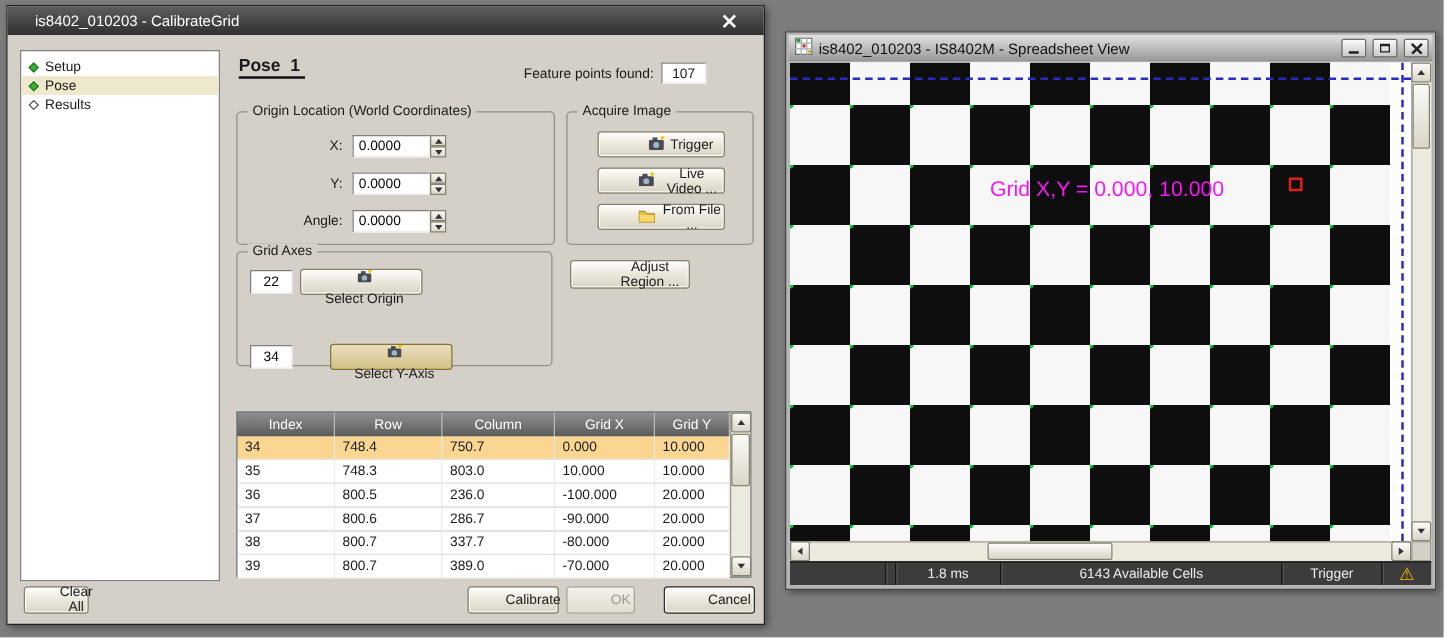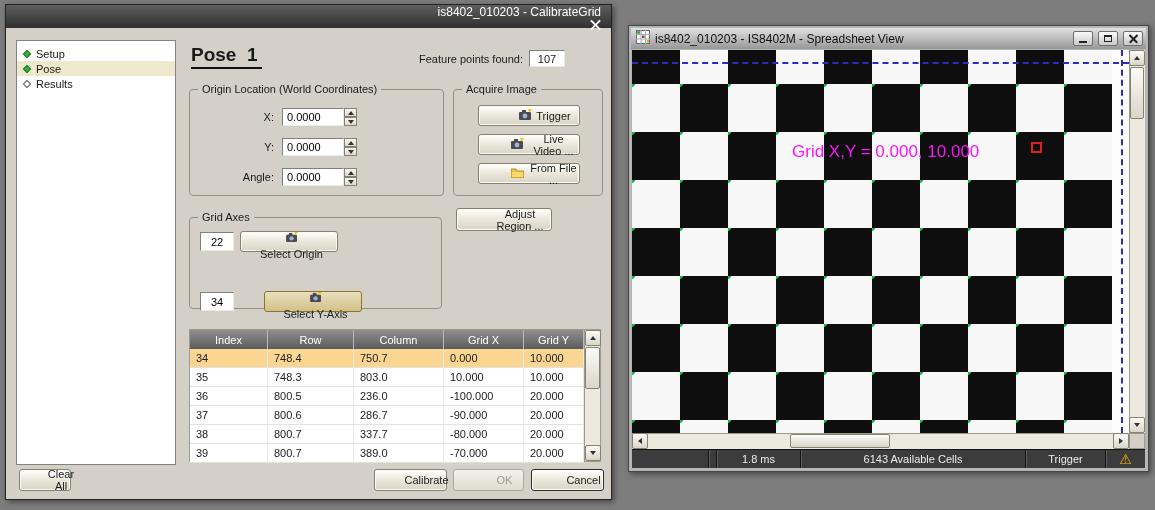--- a/index.html
+++ b/index.html
@@ -12,45 +12,45 @@
             background:linear-gradient(180deg,#ffffff,#ece9dd 45%,#d8d4c6);
             box-shadow:inset 0 0 0 1px #fbfaf5; font-size:11px; color:#1c1c1c;
             display:flex; align-items:center; justify-content:center; gap:4px; cursor:default;padding-left:32px; }
   .sunken { background:#fff; border:1px solid; border-color:#7f7f7f #e9e9e9 #e9e9e9 #7f7f7f; }
   button { font-family:inherit; }
 
   
   .win-cal { position:absolute; left:5px; top:4px; width:607px; height:496px;
              background:#d4d0c8; border:1px solid #232323; box-shadow:2px 2px 6px rgba(0,0,0,.45); }
   .cal-title { height:23px; background:linear-gradient(180deg,#5e5e5e,#303030);
-               color:#fff; font-size:12px; display:flex; align-items:flex-end; padding:0 10px;flex-direction:column; }
+               color:#fff; font-size:12px; display:flex; align-items:center; padding:0 22px; }
   .cal-title .ttl { flex:1; }
   .x-glyph { position:relative; width:11px; height:11px; display:inline-block; }
   .x-glyph::before,.x-glyph::after { content:""; position:absolute; left:-1px; top:4.5px;
       width:13px; height:2px; background:#fff; }
   .x-glyph::before { transform:rotate(45deg); } .x-glyph::after { transform:rotate(-45deg); }
   .cal-body { position:absolute; left:0; right:0; top:23px; bottom:0; font-size:11px; color:#1a1a1a; }
 
   .tree { position:absolute; left:10px; top:12px; width:160px; height:425px;
           background:#fff; border:1px solid #828282; padding-top:5px; }
   .tree-item { display:flex; align-items:center; gap:6px; height:15px; padding-left:7px; }
   .tree-item.sel { background:#eee8cc; }
   .diamond { width:6px; height:6px; transform:rotate(45deg); background:#3cae3c; border:1px solid #1f7a1f; }
   .diamond.hollow { background:#fff; border:1px solid #555; }
 
-  .pose-title { position:absolute; left:185px; top:16px; font-size:19px; font-weight:bold;
+  .pose-title { position:absolute; left:185px; top:16px; font-size:14px; font-weight:bold;
                 white-space:pre; border-bottom:2px solid #111; padding:0 4px 1px 0; }
   .feature-row { position:absolute; left:413px; top:22px; display:flex; align-items:center; gap:6px; }
   .feature-box { width:36px; height:17px; display:flex; align-items:center; justify-content:center; }
 
   .group { position:absolute; border:1px solid #8f8f83; border-radius:4px; }
   .group > .legend { position:absolute; top:-7px; left:8px; background:#d4d0c8; padding:0 4px; font-size:11px; }
   .g-origin { left:183px; top:61px; width:255px; height:107px; }
   .g-acquire { left:447px; top:61px; width:150px; height:107px; }
-  .g-axes { left:183px; top:189px; width:253px; height:92px;padding-left:13px; }
+  .g-axes { left:183px; top:173px; width:253px; height:92px;padding-left:13px; }
 
   .fld { position:absolute; left:0; width:100%; height:20px; }
   .fld .lbl { position:absolute; left:0; top:3px; width:84px; text-align:right; }
   .fld .numbox { position:absolute; left:92px; top:0; width:62px; height:18px; font-size:11px;
                  padding-left:4px; outline:none; }
   .spin { position:absolute; left:154px; top:0; width:13px; height:18px; display:flex; flex-direction:column; }
   .spin .sp { flex:1; border:1px solid #83836f; background:linear-gradient(180deg,#f8f8f5,#dcd8cb);
               display:flex; align-items:center; justify-content:center; padding:0; }
   .tri-up { width:0; height:0; border-left:3px solid transparent; border-right:3px solid transparent; border-bottom:4px solid #333; }
   .tri-dn { width:0; height:0; border-left:3px solid transparent; border-right:3px solid transparent; border-top:4px solid #333; }
@@ -81,21 +81,21 @@
   .sb-v { width:16px; background:#eceadf; border-left:1px solid #9a9a90; position:relative; }
   .sb-h { background:#eceadf; position:relative; }
   .sb-btn { position:absolute; width:16px; height:16px; border:1px solid #83836f; border-radius:2px;
             background:linear-gradient(180deg,#fbfbf8,#d9d5c8); display:flex; align-items:center; justify-content:center; padding:0; }
   .sb-thumb { position:absolute; border:1px solid #83836f; border-radius:2px;
               background:linear-gradient(180deg,#fbfbf8,#d9d5c8); }
 
   .footer-btn { position:absolute; height:22px; }
   .b-clear { left:13px; top:441px; width:52px; }
   .b-calibrate { left:368px; top:441px; width:73px; }
-  .b-ok { left:447px; top:441px; width:71px; color:#9a9a94;
+  .b-ok { left:447px; top:441px; width:55px; color:#9a9a94;
           background:linear-gradient(180deg,#f3f1ea,#e0dcd0); border-color:#a8a89c; box-shadow:none; }
   .b-cancel { left:525px; top:441px; width:73px; border-color:#2e2e2e; }
 
   
   .win-ss { position:absolute; left:628px; top:25px; width:521px; height:447px;
             background:#b5b5b5; border:1px solid #464646; box-shadow:2px 2px 6px rgba(0,0,0,.45); }
   .ss-title { position:absolute; left:2px; right:2px; top:2px; height:21px;
               background:linear-gradient(180deg,#e2e2e2,#979797); display:flex; align-items:center;
               gap:5px; padding:0 3px 0 5px; font-size:12px; color:#111; }
   .ss-title .ttl { flex:1; white-space:nowrap; overflow:hidden; }

